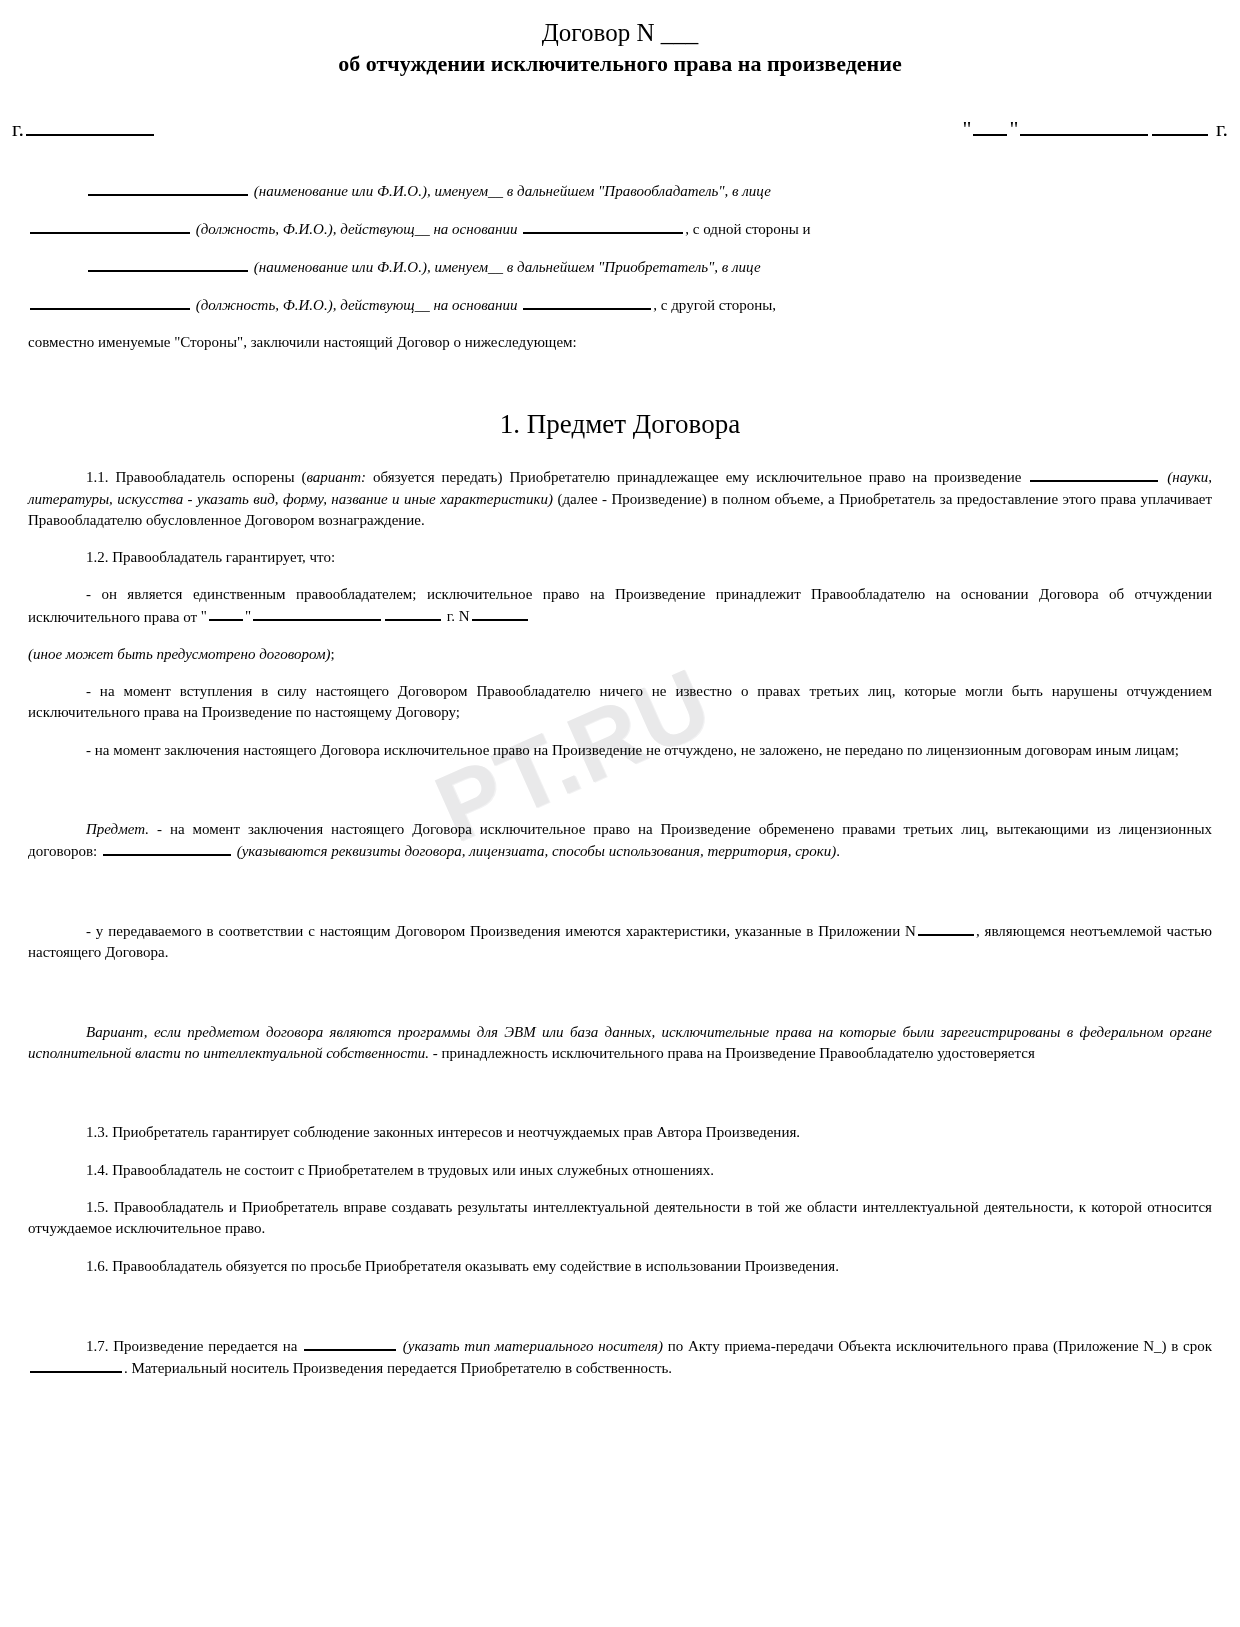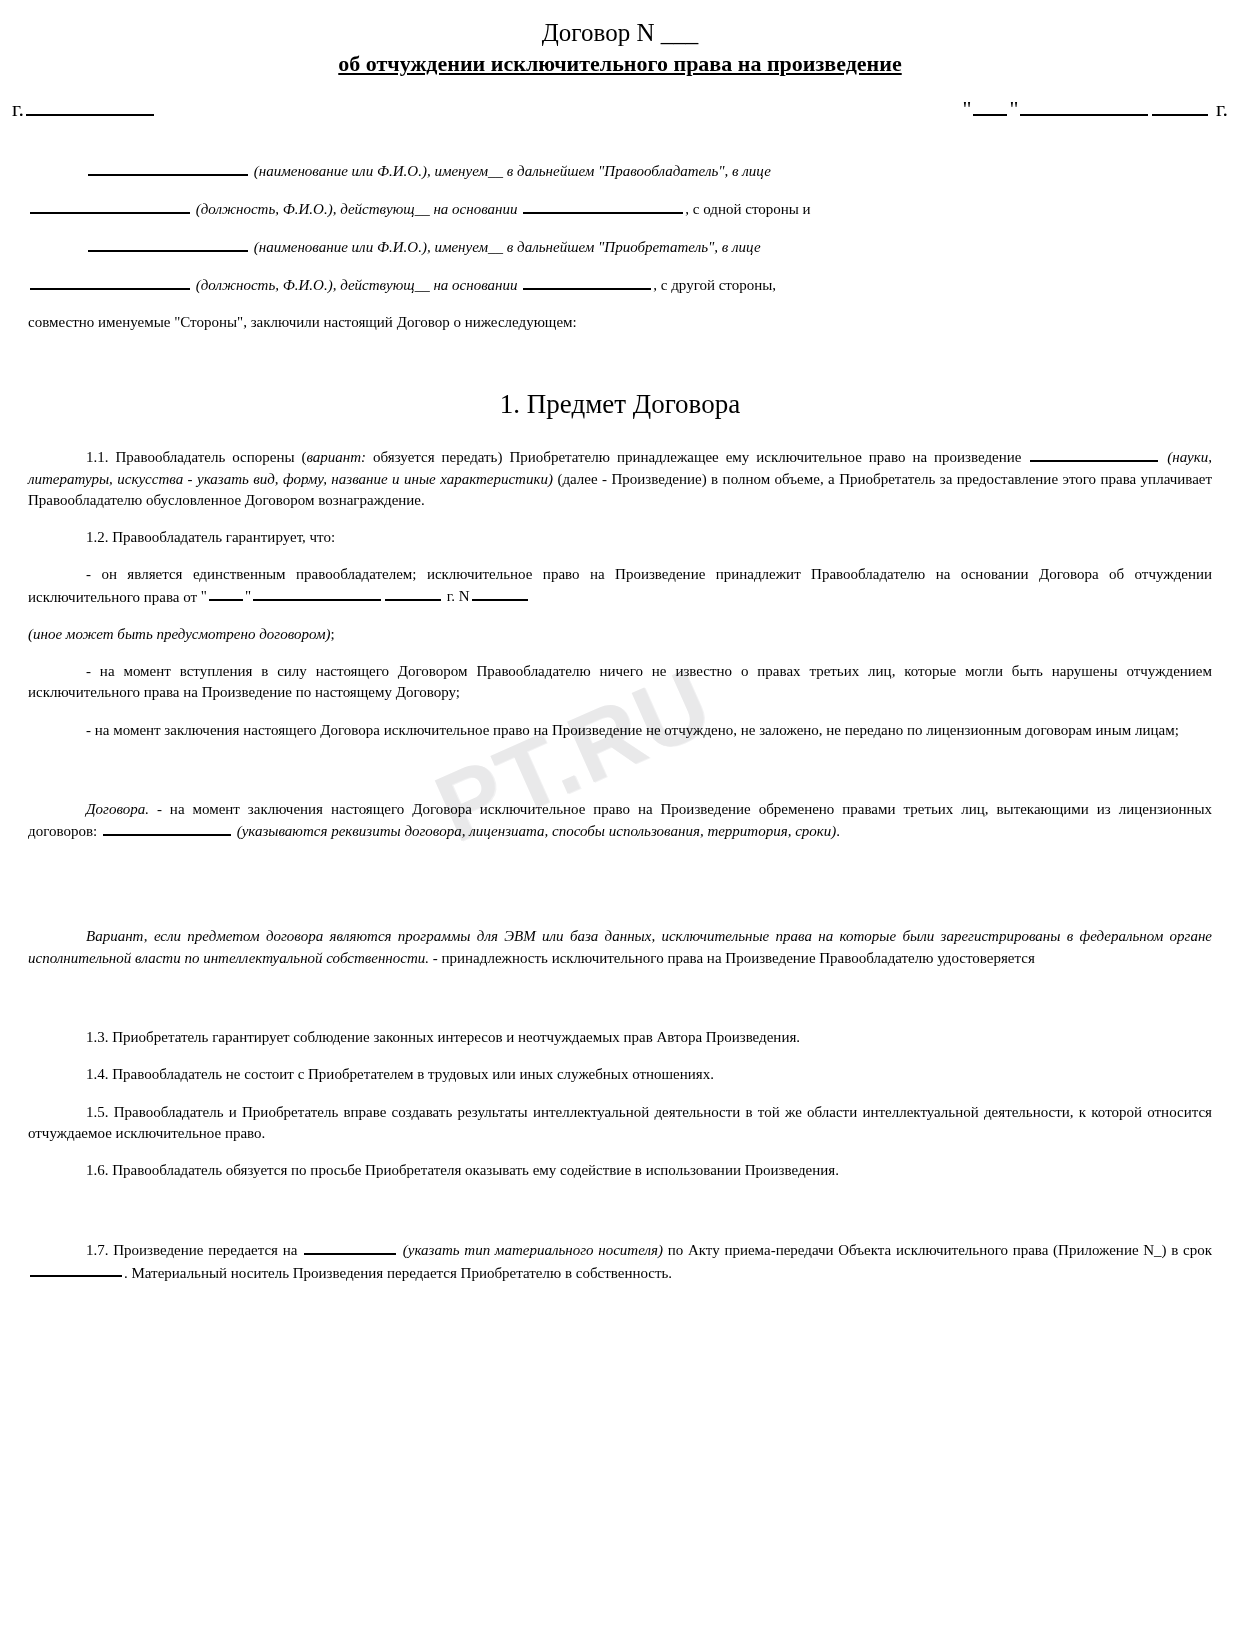--- a/index.html
+++ b/index.html
@@ -50,22 +50,21 @@
   .doc-title {
     font-weight: 400;
     font-size: 25px;
     line-height: 1.2;
     margin: 0 0 2px 0;
   }
   .doc-subtitle {
     font-weight: 700;
     font-size: 22px;
     line-height: 1.25;
-    margin: 0 0 16px 0;
-    text-decoration: underline;
+    margin: 0 0 36px 0;
   }
 
   .place-date-row {
     display: flex;
     justify-content: space-between;
     align-items: baseline;
     font-size: 22px;
     margin: 0 0 38px 0;
   }
   .place-date-row .right { white-space: nowrap; }
@@ -177,29 +176,32 @@
       <i>(иное может быть предусмотрено договором)</i>;
     </p>
 
     <p class="body ind">- на момент вступления в силу настоящего Договором Правообладателю ничего не известно о правах третьих лиц, которые могли быть нарушены отчуждением исключительного права на Произведение по настоящему Договору;</p>
 
     <p class="body ind">- на момент заключения настоящего Договора исключительное право на Произведение не отчуждено, не заложено, не передано по лицензионным договорам иным лицам;</p>
 
     <div class="gap-md"></div>
 
     <p class="body ind">
-      <i>Договора.</i>
+      <i>Предмет.</i>
       <span>- на момент заключения настоящего Договора исключительное право на Произведение обременено правами третьих лиц, вытекающими из лицензионных договоров:</span>
       <span class="blank b-l"></span>
       <i>(указываются реквизиты договора, лицензиата, способы использования, территория, сроки)</i><span>.</span>
     </p>
 
     <div class="gap-md"></div>
 
 
+    <p class="body ind">
+      <span>- у передаваемого в соответствии с настоящим Договором Произведения имеются характеристики, указанные в Приложении N</span><span class="blank b-s"></span><span>, являющемся неотъемлемой частью настоящего Договора.</span>
+    </p>
 
     <div class="gap-md"></div>
 
     <p class="body ind">
       <i>Вариант, если предметом договора являются программы для ЭВМ или база данных, исключительные права на которые были зарегистрированы в федеральном органе исполнительной власти по интеллектуальной собственности.</i>
       <span>- принадлежность исключительного права на Произведение Правообладателю удостоверяется</span>
     </p>
 
     <div class="gap-md"></div>
 

